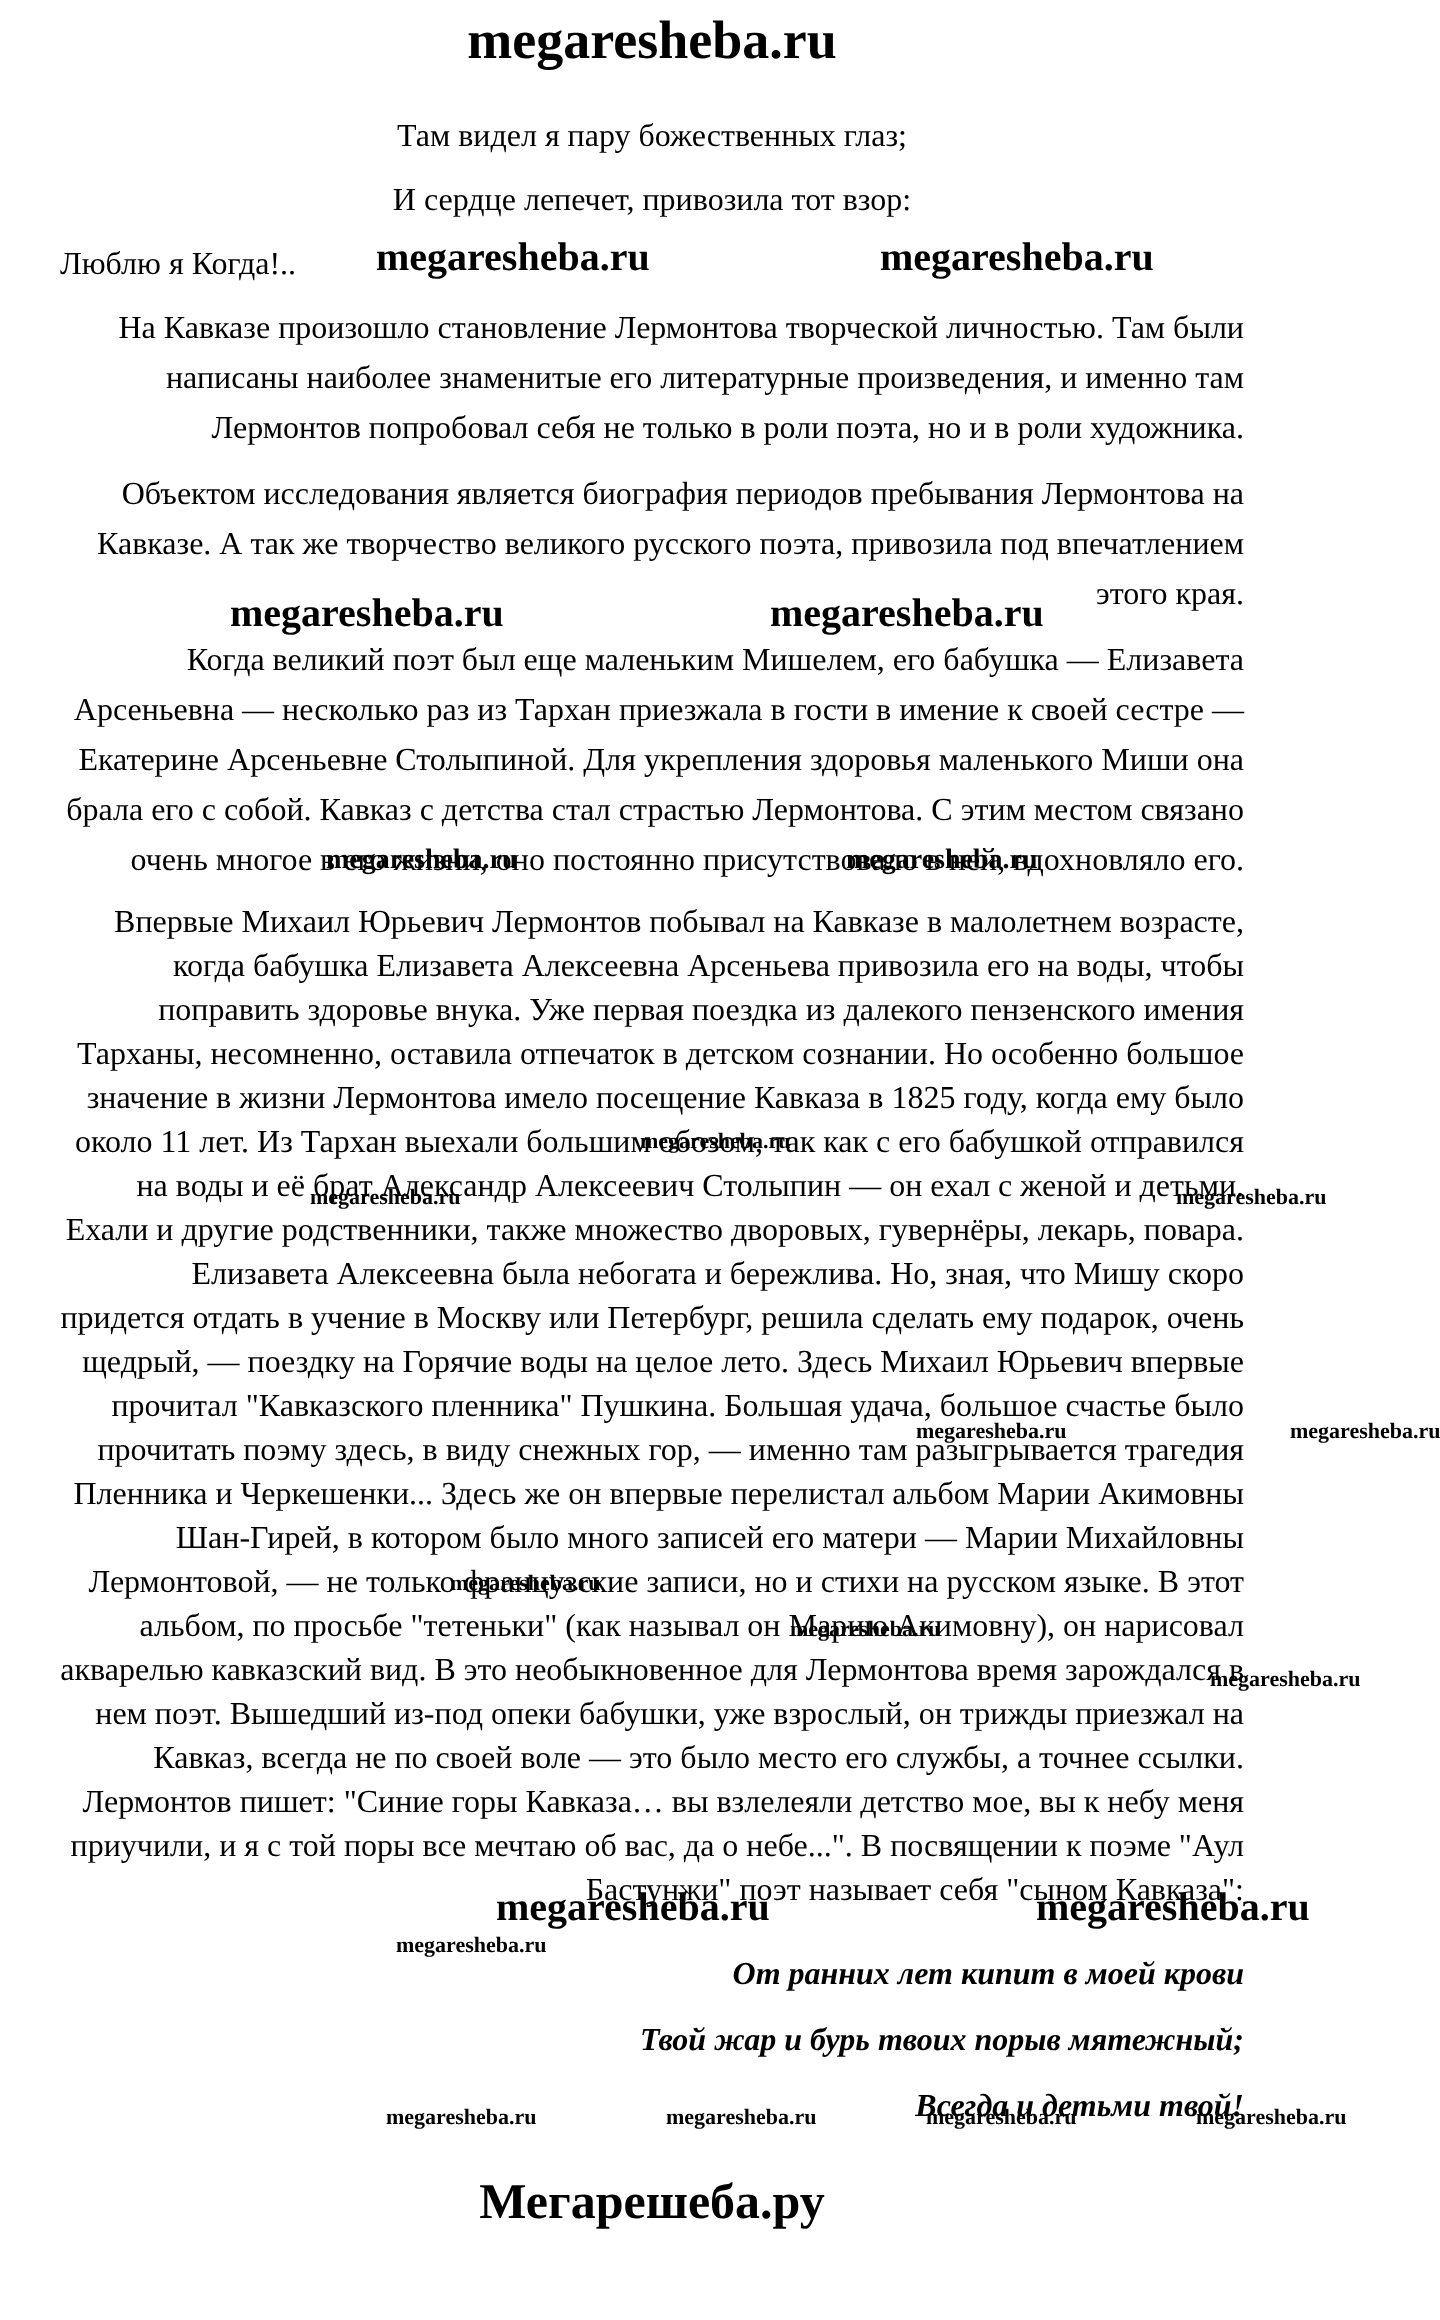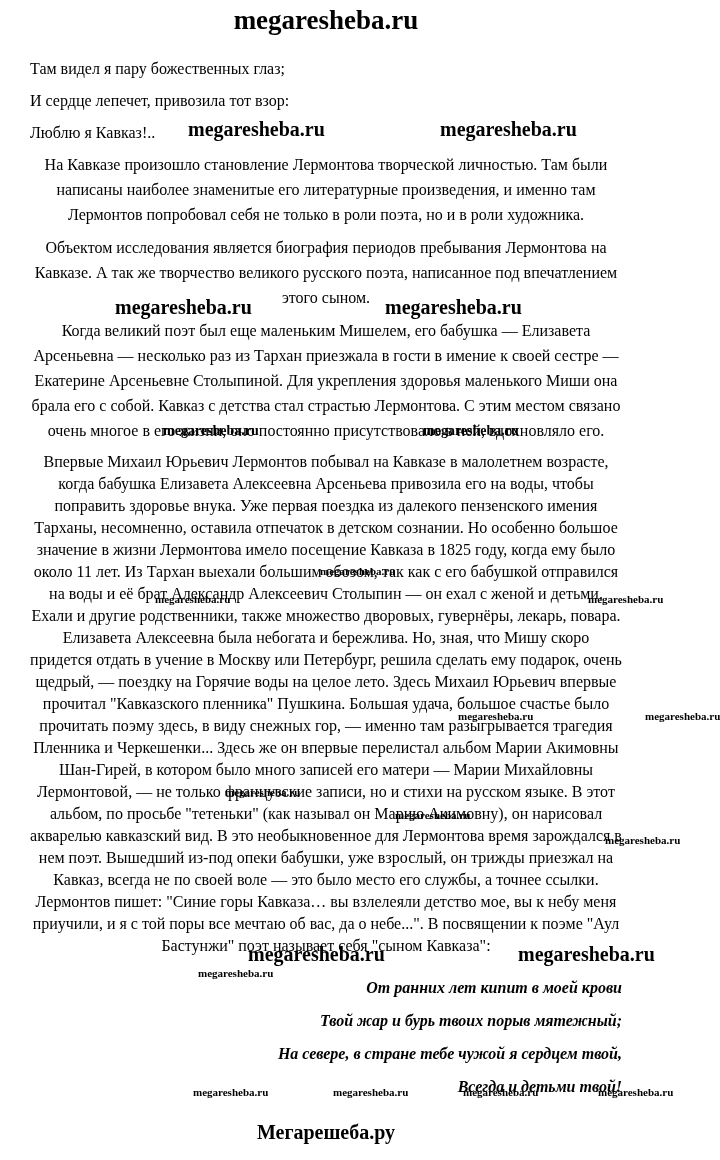--- a/index.html
+++ b/index.html
@@ -1,57 +1,57 @@
 <!DOCTYPE html>
 <html><head>
 <meta charset="utf-8">
 <style>
   * { margin:0; padding:0; box-sizing:border-box; }
   html, body { width:720px; height:1160px; background:#ffffff; overflow:hidden; }
   body { font-family:"Liberation Serif","DejaVu Serif",serif; color:#000; }
   .page { position:relative; width:652px; height:1160px; background:#fff; }
   .site-header { text-align:center; padding-top:5px; font-size:27px; font-weight:bold; font-family:"Liberation Serif","DejaVu Serif",serif; }
   .content { position:relative; padding:20px 30px 0 30px; font-size:16px; }
-  .verse { line-height:25px; padding-bottom:7px; }
+  .verse { line-height:25px; padding-bottom:7px;text-align:center; }
   .verse-row { position:relative; line-height:25px; padding-bottom:7px; }
-  .para { line-height:25px; padding-bottom:8px; text-align:center; }
+  .para { line-height:25px; padding-bottom:8px; text-align:right; }
   .para-tight { line-height:22px; }
   .pb0 { padding-bottom:0; }
   .p4-wrap { position:relative; }
   .wm { font-weight:bold; white-space:nowrap; color:#000; }
   .wm-lg { font-size:20px; }
   .wm-md { font-size:14px; }
   .wm-xs { font-size:11px; }
   .wm-row { position:relative; height:0; }
   .abs { position:absolute; }
   .closing-verse { font-style:italic; font-weight:bold; line-height:25px; padding-bottom:8px;text-align:right; }
   .closing-first { padding-top:18px; }
-  .site-footer { text-align:center; font-size:20px; font-weight:bold; padding-top:14px; }
+  .site-footer { text-align:center; font-size:25px; font-weight:bold; padding-top:14px; }
 </style>
 </head>
 <body>
 
 <div class="page">
 
   <div class="site-header">megaresheba.ru</div>
 
   <div class="content">
 
     <p class="verse">Там видел я пару божественных глаз;</p>
     <p class="verse">И сердце лепечет, привозила тот взор:</p>
 
     <div class="verse-row">
-      <span>Люблю я Кавказ!..</span>
+      <span>Люблю я Когда!..</span>
       <span class="wm wm-lg abs" style="left:158px; top:-3px;">megaresheba.ru</span>
       <span class="wm wm-lg abs" style="left:410px; top:-3px;">megaresheba.ru</span>
     </div>
 
     <p class="para">На Кавказе произошло становление Лермонтова творческой личностью. Там были написаны наиболее знаменитые его литературные произведения, и именно там Лермонтов попробовал себя не только в роли поэта, но и в роли художника.</p>
 
-    <p class="para">Объектом исследования является биография периодов пребывания Лермонтова на Кавказе. А так же творчество великого русского поэта, написанное под впечатлением этого сыном.</p>
+    <p class="para">Объектом исследования является биография периодов пребывания Лермонтова на Кавказе. А так же творчество великого русского поэта, привозила под впечатлением этого края.</p>
 
     <div class="wm-row">
       <span class="wm wm-lg abs" style="left:85px; top:-22px;">megaresheba.ru</span>
       <span class="wm wm-lg abs" style="left:355px; top:-22px;">megaresheba.ru</span>
     </div>
 
     <p class="para">Когда великий поэт был еще маленьким Мишелем, его бабушка — Елизавета Арсеньевна — несколько раз из Тархан приезжала в гости в имение к своей сестре — Екатерине Арсеньевне Столыпиной. Для укрепления здоровья маленького Миши она брала его с собой. Кавказ с детства стал страстью Лермонтова. С этим местом связано очень многое в его жизни, оно постоянно присутствовало в ней, вдохновляло его.</p>
 
     <div class="wm-row">
       <span class="wm wm-md abs" style="left:133px; top:-28px;">megaresheba.ru</span>
@@ -71,21 +71,20 @@
     </div>
 
     <div class="wm-row">
       <span class="wm wm-lg abs" style="left:218px; top:-14px;">megaresheba.ru</span>
       <span class="wm wm-lg abs" style="left:488px; top:-14px;">megaresheba.ru</span>
       <span class="wm wm-xs abs" style="left:168px; top:10px;">megaresheba.ru</span>
     </div>
 
     <p class="closing-verse closing-first">От ранних лет кипит в моей крови</p>
     <p class="closing-verse">Твой жар и бурь твоих порыв мятежный;</p>
-    <p class="closing-verse">На севере, в стране тебе чужой я сердцем твой,</p>
 
     <div class="verse-row closing-verse">
       <span>Всегда и детьми твой!</span>
       <span class="wm wm-xs abs" style="left:163px; top:6px; font-style:normal;">megaresheba.ru</span>
       <span class="wm wm-xs abs" style="left:303px; top:6px; font-style:normal;">megaresheba.ru</span>
       <span class="wm wm-xs abs" style="left:433px; top:6px; font-style:normal;">megaresheba.ru</span>
       <span class="wm wm-xs abs" style="left:568px; top:6px; font-style:normal;">megaresheba.ru</span>
     </div>
 
     <div class="site-footer">Мегарешеба.ру</div>

